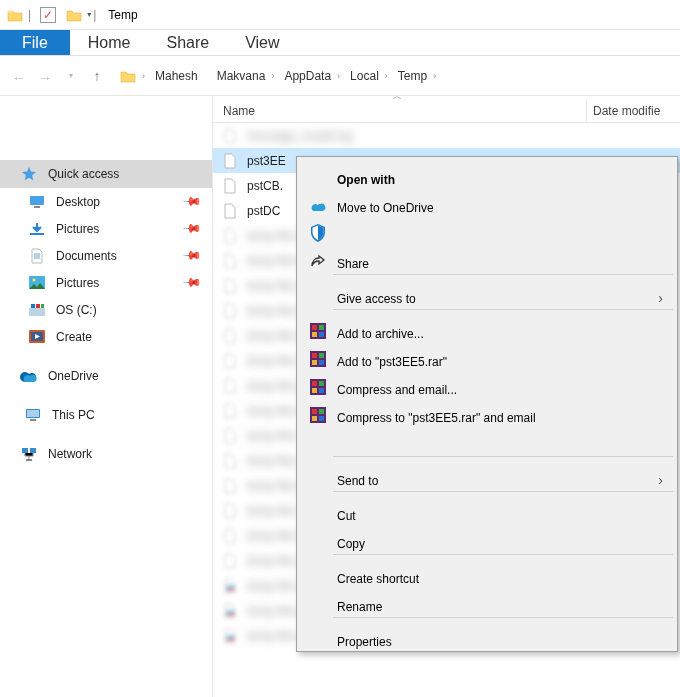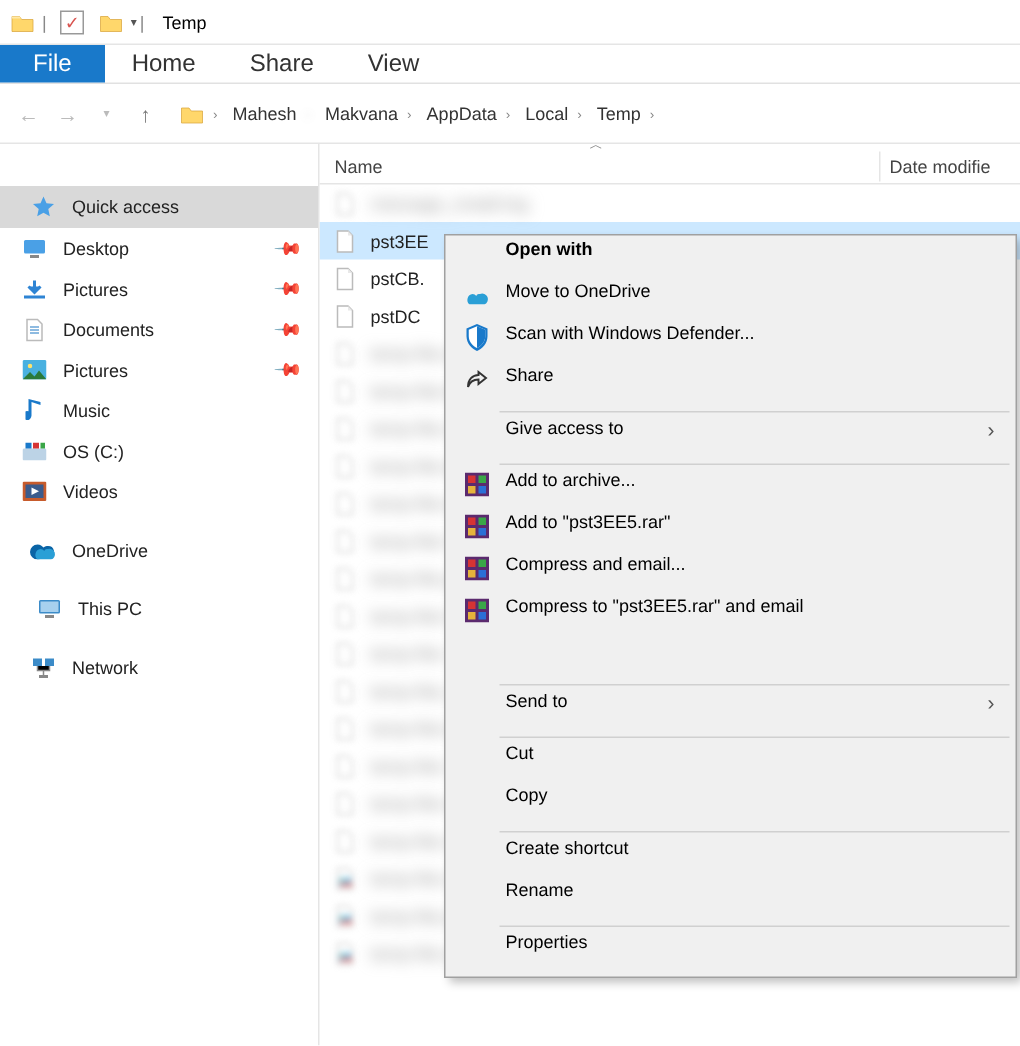--- a/index.html
+++ b/index.html
@@ -23,43 +23,43 @@
   .navbar { height: 40px; display: flex; align-items: center; padding: 0 6px; border-bottom: 1px solid #e5e5e5; }
   .navbar .navbtn { width: 26px; height: 26px; display: flex; align-items: center; justify-content: center; color: #777; font-size: 14px; }
   .navbar .navbtn.disabled { color: #bbb; }
   .navbar .pathbox { display: flex; align-items: center; margin-left: 6px; }
   .navbar .crumb { display: flex; align-items: center; padding: 4px 4px; font-size: 12.5px; color: #333; }
   .navbar .crumb .chev { color: #888; font-size: 9px; margin-left: 6px; margin-right: 2px; }
   
   
   .body { display: flex; height: calc(697px - 30px - 26px - 40px); }
   .sidebar { width: 213px; border-right: 1px solid #e5e5e5; padding-top: 28px; }
-  .sidebar .item { display: flex; align-items: center; height: 27px; padding-left: 14px; font-size: 13px; color: #222; position: relative; }
-  .sidebar .item.quick { background: #d9d9d9; font-size: 13px; height: 28px; padding-left: 20px; }
+  .sidebar .item { display: flex; align-items: center; height: 27px; padding-left: 28px; font-size: 13px; color: #222; position: relative; }
+  .sidebar .item.quick { background: #d9d9d9; font-size: 13px; height: 28px; padding-left: 20px; margin-top: 36px; }
   .sidebar .item .ic { width: 18px; height: 18px; margin-right: 10px; display: flex; align-items: center; justify-content: center; }
   .sidebar .item .pin { position: absolute; right: 12px; color: #888; transform: rotate(45deg); font-size: 12px; }
   .sidebar .spacer { height: 12px; }
   
   
   .content { flex: 1; display: flex; flex-direction: column; position: relative; }
   .col-headers { display: flex; height: 27px; align-items: center; border-bottom: 1px solid #e5e5e5; color: #444; font-size: 12.5px; padding-top: 4px; position: relative; }
   .col-headers .hname { padding-left: 10px; flex: 1; }
   .col-headers .hdate { width: 94px; text-align: left; padding-left: 6px; border-left: 1px solid #e5e5e5; height: 20px; line-height: 20px;}
   .col-chev { position: absolute; top: -6px; left: 180px; font-size: 9px; color: #888; }
   .file-list { flex: 1; overflow: hidden; }
   .file-row { display: flex; align-items: center; height: 25px; padding-left: 8px; font-size: 12.5px; color: #222; }
   .file-row.selected { background: #cce8ff; }
   .file-row .fic { width: 18px; height: 18px; margin-right: 8px; display:flex; align-items:center; justify-content:center; }
   .file-row .fname { }
   .file-row.blurred .fname { filter: blur(5px); color: #999; }
   .file-row.blurred .fic { filter: blur(2px); opacity: .7; }
   
   
   .ctx { position: absolute; left: 296px; top: 156px; width: 382px; background: #f0f0f0; border: 1px solid #a0a0a0; box-shadow: 3px 3px 6px rgba(0,0,0,.25); padding: 2px; }
-  .ctx .row { height: 28px; display: flex; align-items: flex-start; padding-left: 8px; font-size: 13px; color: #000; position: relative; }
+  .ctx .row { height: 28px; display: flex; align-items: flex-end; padding-left: 8px; font-size: 13px; color: #000; position: relative; }
   .ctx .row .cic { width: 22px; height: 20px; margin-right: 8px; display: flex; align-items: center; justify-content: center; }
   .ctx .row .arrow { position: absolute; right: 12px; color: #555; font-size: 14px; }
   .ctx .row.bold .lbl { font-weight: 600; }
   .ctx .sep { height: 1px; background: #d0d0d0; margin: 3px 2px 3px 34px; }
   .ctx .row.highlight { outline: 3px solid #ff0000; outline-offset: -1px; }
   
   
   .svg-folder { fill: #ffd76b; stroke: #d9a63e; stroke-width: .5; }
   .svg-doc { fill: #fff; stroke: #bbb; }
 </style>
@@ -176,46 +176,38 @@
             <rect width="16" height="13" fill="#49b1e0" rx="1"></rect>
             <circle cx="5" cy="4" r="1.5" fill="#ffe36b"></circle>
             <path fill="#2a7a3a" d="M0 13l5-5 3 3 3-4 5 6z"></path>
           </svg>
         </span>
       <span>Pictures</span>
         <span class="pin">📌</span>
     </div>
     <div class="item">
       <span class="ic">
-          <svg width="12" height="16" viewBox="0 0 12 16">
-            <path fill="#1979ca" d="M4 2v9a3 3 0 11-2-2.8V0l8 2v2z"></path>
-          </svg>
-        </span>
-      <span>Music</span>
-    </div>
-    <div class="item">
-      <span class="ic">
           <svg width="16" height="12" viewBox="0 0 16 12">
             <rect y="4" width="16" height="8" fill="#bcd3e6" rx="1"></rect>
             <rect x="2" y="0" width="4" height="4" fill="#1979ca"></rect>
             <rect x="7" y="0" width="4" height="4" fill="#d63434"></rect>
             <rect x="12" y="0" width="3" height="4" fill="#3aa648"></rect>
           </svg>
         </span>
       <span>OS (C:)</span>
     </div>
     <div class="item">
       <span class="ic">
           <svg width="16" height="13" viewBox="0 0 16 13">
             <rect width="16" height="13" fill="#c75b2c" rx="1"></rect>
             <rect x="2" y="2" width="12" height="9" fill="#3b5b8c"></rect>
             <path fill="#fff" d="M6 4l5 2.5L6 9z"></path>
           </svg>
         </span>
-      <span>Videos</span>
+      <span>Create</span>
     </div>
     <div class="spacer"></div>
     <div class="item" style="padding-left:20px">
       <span class="ic">
           <svg width="18" height="12" viewBox="0 0 18 12">
             <path fill="#0a64a6" d="M5 12a5 5 0 010-10c2 0 3 1 4 2 1-1 2-1 3-1a4 4 0 012 7.5z"></path>
             <path fill="#2a9fd6" d="M14 12H5a4 4 0 012-7c1 0 2 .5 2.5 1.3C10 5 11 5 12 5a3.5 3.5 0 012 7z"></path>
           </svg>
         </span>
       <span>OneDrive</span>
@@ -465,21 +457,20 @@
       <span class="lbl">Move to OneDrive</span>
     </div>
   <div class="row">
       <span class="cic">
         <svg width="16" height="18" viewBox="0 0 16 18">
           <path fill="#1979ca" d="M8 0l7 3v5c0 5-3.5 8.5-7 10-3.5-1.5-7-5-7-10V3z"></path>
           <path fill="#fff" d="M8 1.5l5.5 2.3V8c0 4-2.8 6.8-5.5 8-2.7-1.2-5.5-4-5.5-8V3.8z"></path>
           <path fill="#1979ca" d="M8 1.5V16c2.7-1.2 5.5-4 5.5-8V3.8z"></path>
         </svg>
       </span>
-      <span class="lbl">Scan with Windows Defender...</span>
     </div>
   <div class="row">
       <span class="cic">
         <svg width="16" height="16" viewBox="0 0 16 16">
           <path fill="none" stroke="#333" stroke-width="1.3" d="M9 3l5 4-5 4V8c-4 0-6 2-7 5 0-5 3-8 7-8z"></path>
         </svg>
       </span>
       <span class="lbl">Share</span>
     </div>
   <div class="sep"></div>

